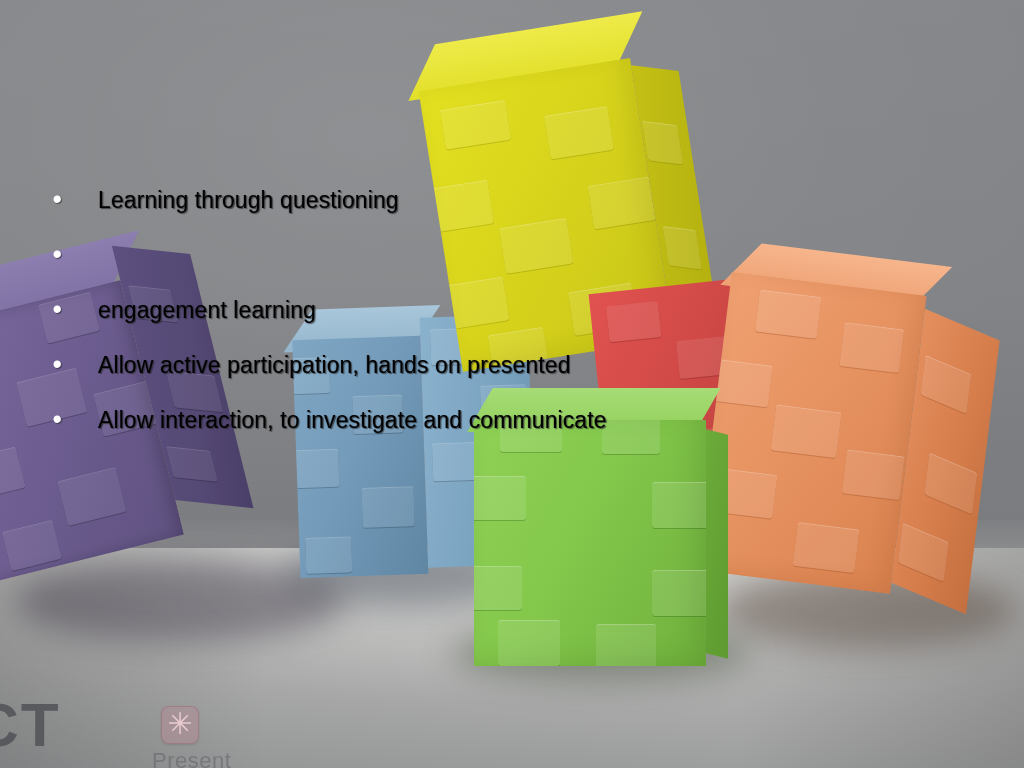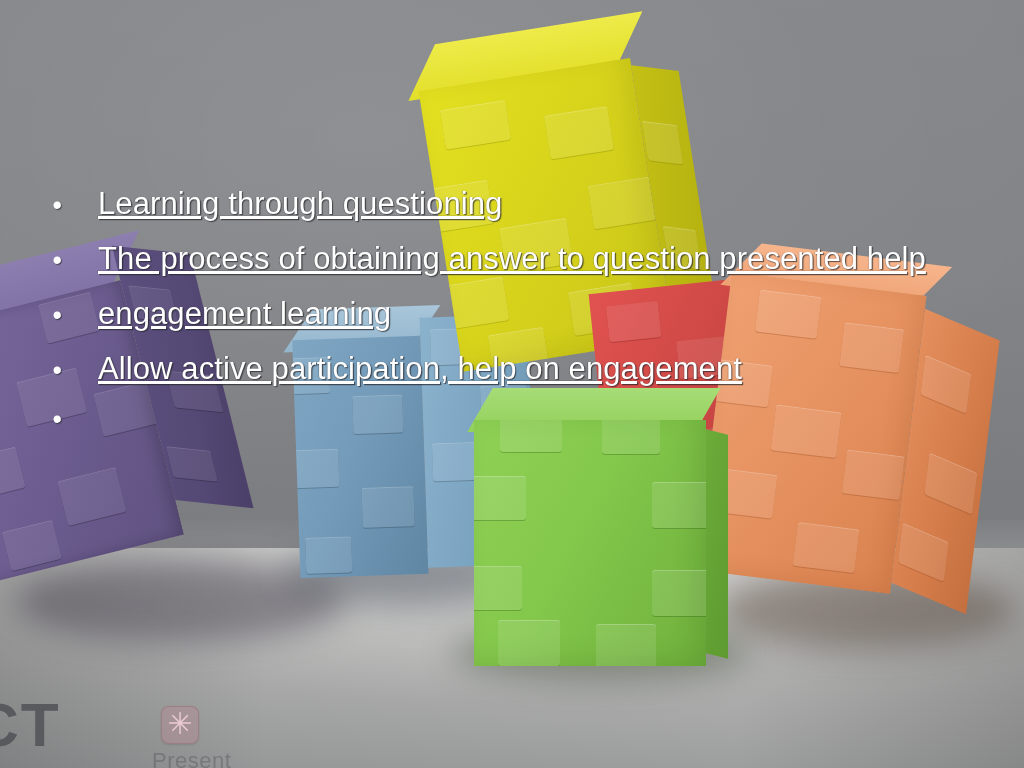--- a/index.html
+++ b/index.html
@@ -227,28 +227,27 @@
     flex: 0 0 62px;
     text-align: right;
     padding-right: 0;
     color: #ffffff;
     font-size: 27px;
     line-height: 1;
     text-shadow: 1px 1px 1px rgba(35,35,38,0.65);
   }
   .bullet-text {
     padding-left: 36px;
-    color: #ffffff;
-    font-size: 31px;
+    color: #000000;
+    font-size: 23px;
     letter-spacing: 0.1px;
     white-space: nowrap;
     text-shadow:
        1.2px 1.2px 1.1px rgba(38,38,42,0.72),
       -0.6px -0.4px 0.8px rgba(38,38,42,0.30);
-    text-decoration: underline;
   }
 
   
   .watermark {
     position: absolute;
     left: 0; bottom: 0;
     width: 340px; height: 80px;
     z-index: 45;
   }
   .wm-text {
@@ -400,32 +399,32 @@
     </div>
   </div>
 
   <div class="bullet-list">
     <div class="bullet-row">
       <span class="bullet-mark">•</span>
       <span class="bullet-text">Learning through questioning</span>
     </div>
     <div class="bullet-row">
       <span class="bullet-mark">•</span>
-      <span class="bullet-text">The process of obtaining answer to question presented help</span>
     </div>
     <div class="bullet-row">
       <span class="bullet-mark">•</span>
       <span class="bullet-text">engagement learning</span>
     </div>
     <div class="bullet-row">
       <span class="bullet-mark">•</span>
-      <span class="bullet-text">Allow active participation, help on engagement</span>
+      <span class="bullet-text">Allow active participation, hands on presented</span>
     </div>
     <div class="bullet-row">
       <span class="bullet-mark">•</span>
+      <span class="bullet-text">Allow interaction, to investigate and communicate</span>
     </div>
   </div>
 
   <div class="watermark">
     <div class="wm-text">CT</div>
     <div class="wm-badge">
       <div class="wm-star">✳</div>
     </div>
     <div class="wm-sub">Present</div>
   </div>

